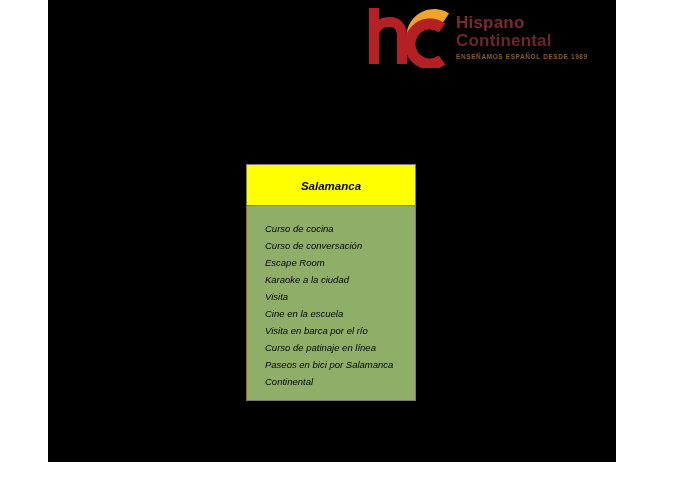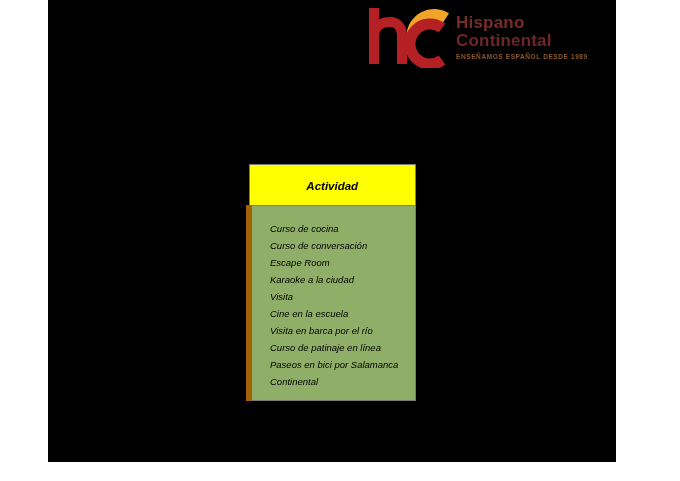--- a/index.html
+++ b/index.html
@@ -90,21 +90,21 @@
     text-align: center;
   }
   .table-header-label {
     font-size: 11.5px;
     font-weight: bold;
     font-style: italic;
     color: #000000;
   }
   .table-body {
     background: #8faf68;
-    border-left: 6px solid #a16207;
+    border-left: 1px solid #a16207;
     border-right: 1px solid #7b7b7b;
     border-bottom: 1px solid #7b7b7b;
     padding: 14px 0px 10px 18px;
   }
   .row-item {
     font-size: 9.5px;
     font-style: italic;
     color: #000000;
     line-height: 17px;
     white-space: nowrap;
@@ -133,21 +133,21 @@
         <div class="logo-line1">Hispano</div>
         <div class="logo-line2">Continental</div>
         <div class="logo-tag">ENSEÑAMOS ESPAÑOL DESDE 1989</div>
       </div>
     </div>
 
     <table class="table">
       <thead>
         <tr>
           <th class="table-header">
-            <span class="table-header-label">Actividad</span>
+            <span class="table-header-label">Salamanca</span>
           </th>
         </tr>
       </thead>
       <tbody>
         <tr>
           <td class="table-body">
             <div class="row-item">Curso de cocina</div>
             <div class="row-item">Curso de conversación</div>
             <div class="row-item">Escape Room</div>
             <div class="row-item">Karaoke a la ciudad</div>

